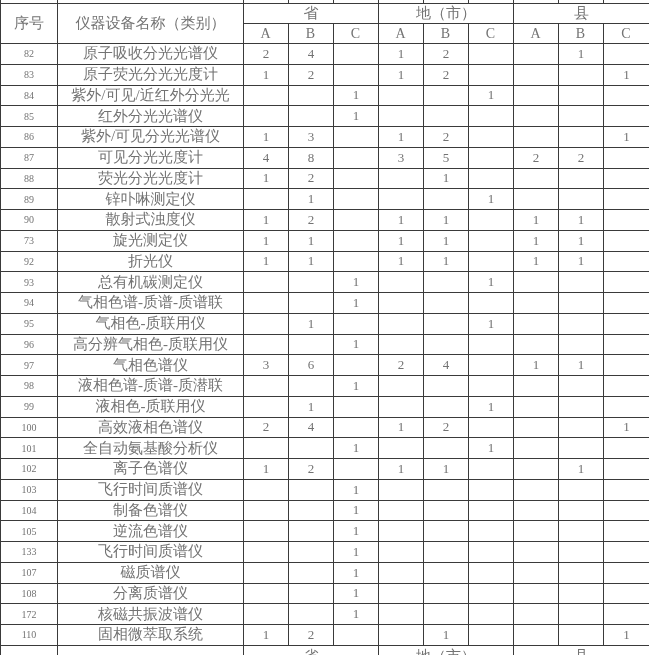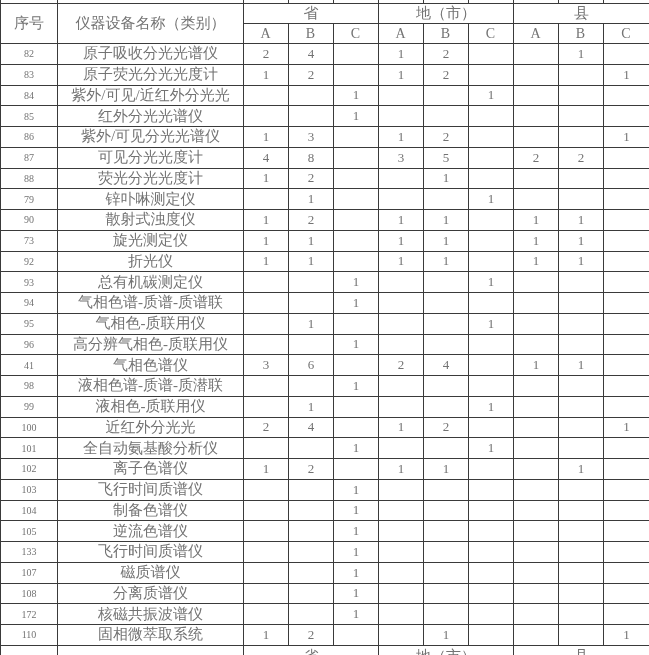--- a/index.html
+++ b/index.html
@@ -191,21 +191,21 @@
           <td class="val">2</td>
           <td class="val"></td>
           <td class="val"></td>
           <td class="val">1</td>
           <td class="val"></td>
           <td class="val"></td>
           <td class="val"></td>
           <td class="val"></td>
         </tr>
         <tr class="data-row">
-          <td class="seq">79</td>
+          <td class="seq">89</td>
           <td class="name">锌卟啉测定仪</td>
           <td class="val"></td>
           <td class="val">1</td>
           <td class="val"></td>
           <td class="val"></td>
           <td class="val"></td>
           <td class="val">1</td>
           <td class="val"></td>
           <td class="val"></td>
           <td class="val"></td>
@@ -295,21 +295,21 @@
           <td class="val"></td>
           <td class="val">1</td>
           <td class="val"></td>
           <td class="val"></td>
           <td class="val"></td>
           <td class="val"></td>
           <td class="val"></td>
           <td class="val"></td>
         </tr>
         <tr class="data-row">
-          <td class="seq">41</td>
+          <td class="seq">97</td>
           <td class="name">气相色谱仪</td>
           <td class="val">3</td>
           <td class="val">6</td>
           <td class="val"></td>
           <td class="val">2</td>
           <td class="val">4</td>
           <td class="val"></td>
           <td class="val">1</td>
           <td class="val">1</td>
           <td class="val"></td>
@@ -335,21 +335,21 @@
           <td class="val"></td>
           <td class="val"></td>
           <td class="val"></td>
           <td class="val">1</td>
           <td class="val"></td>
           <td class="val"></td>
           <td class="val"></td>
         </tr>
         <tr class="data-row">
           <td class="seq">100</td>
-          <td class="name">近红外分光光</td>
+          <td class="name">高效液相色谱仪</td>
           <td class="val">2</td>
           <td class="val">4</td>
           <td class="val"></td>
           <td class="val">1</td>
           <td class="val">2</td>
           <td class="val"></td>
           <td class="val"></td>
           <td class="val"></td>
           <td class="val">1</td>
         </tr>

